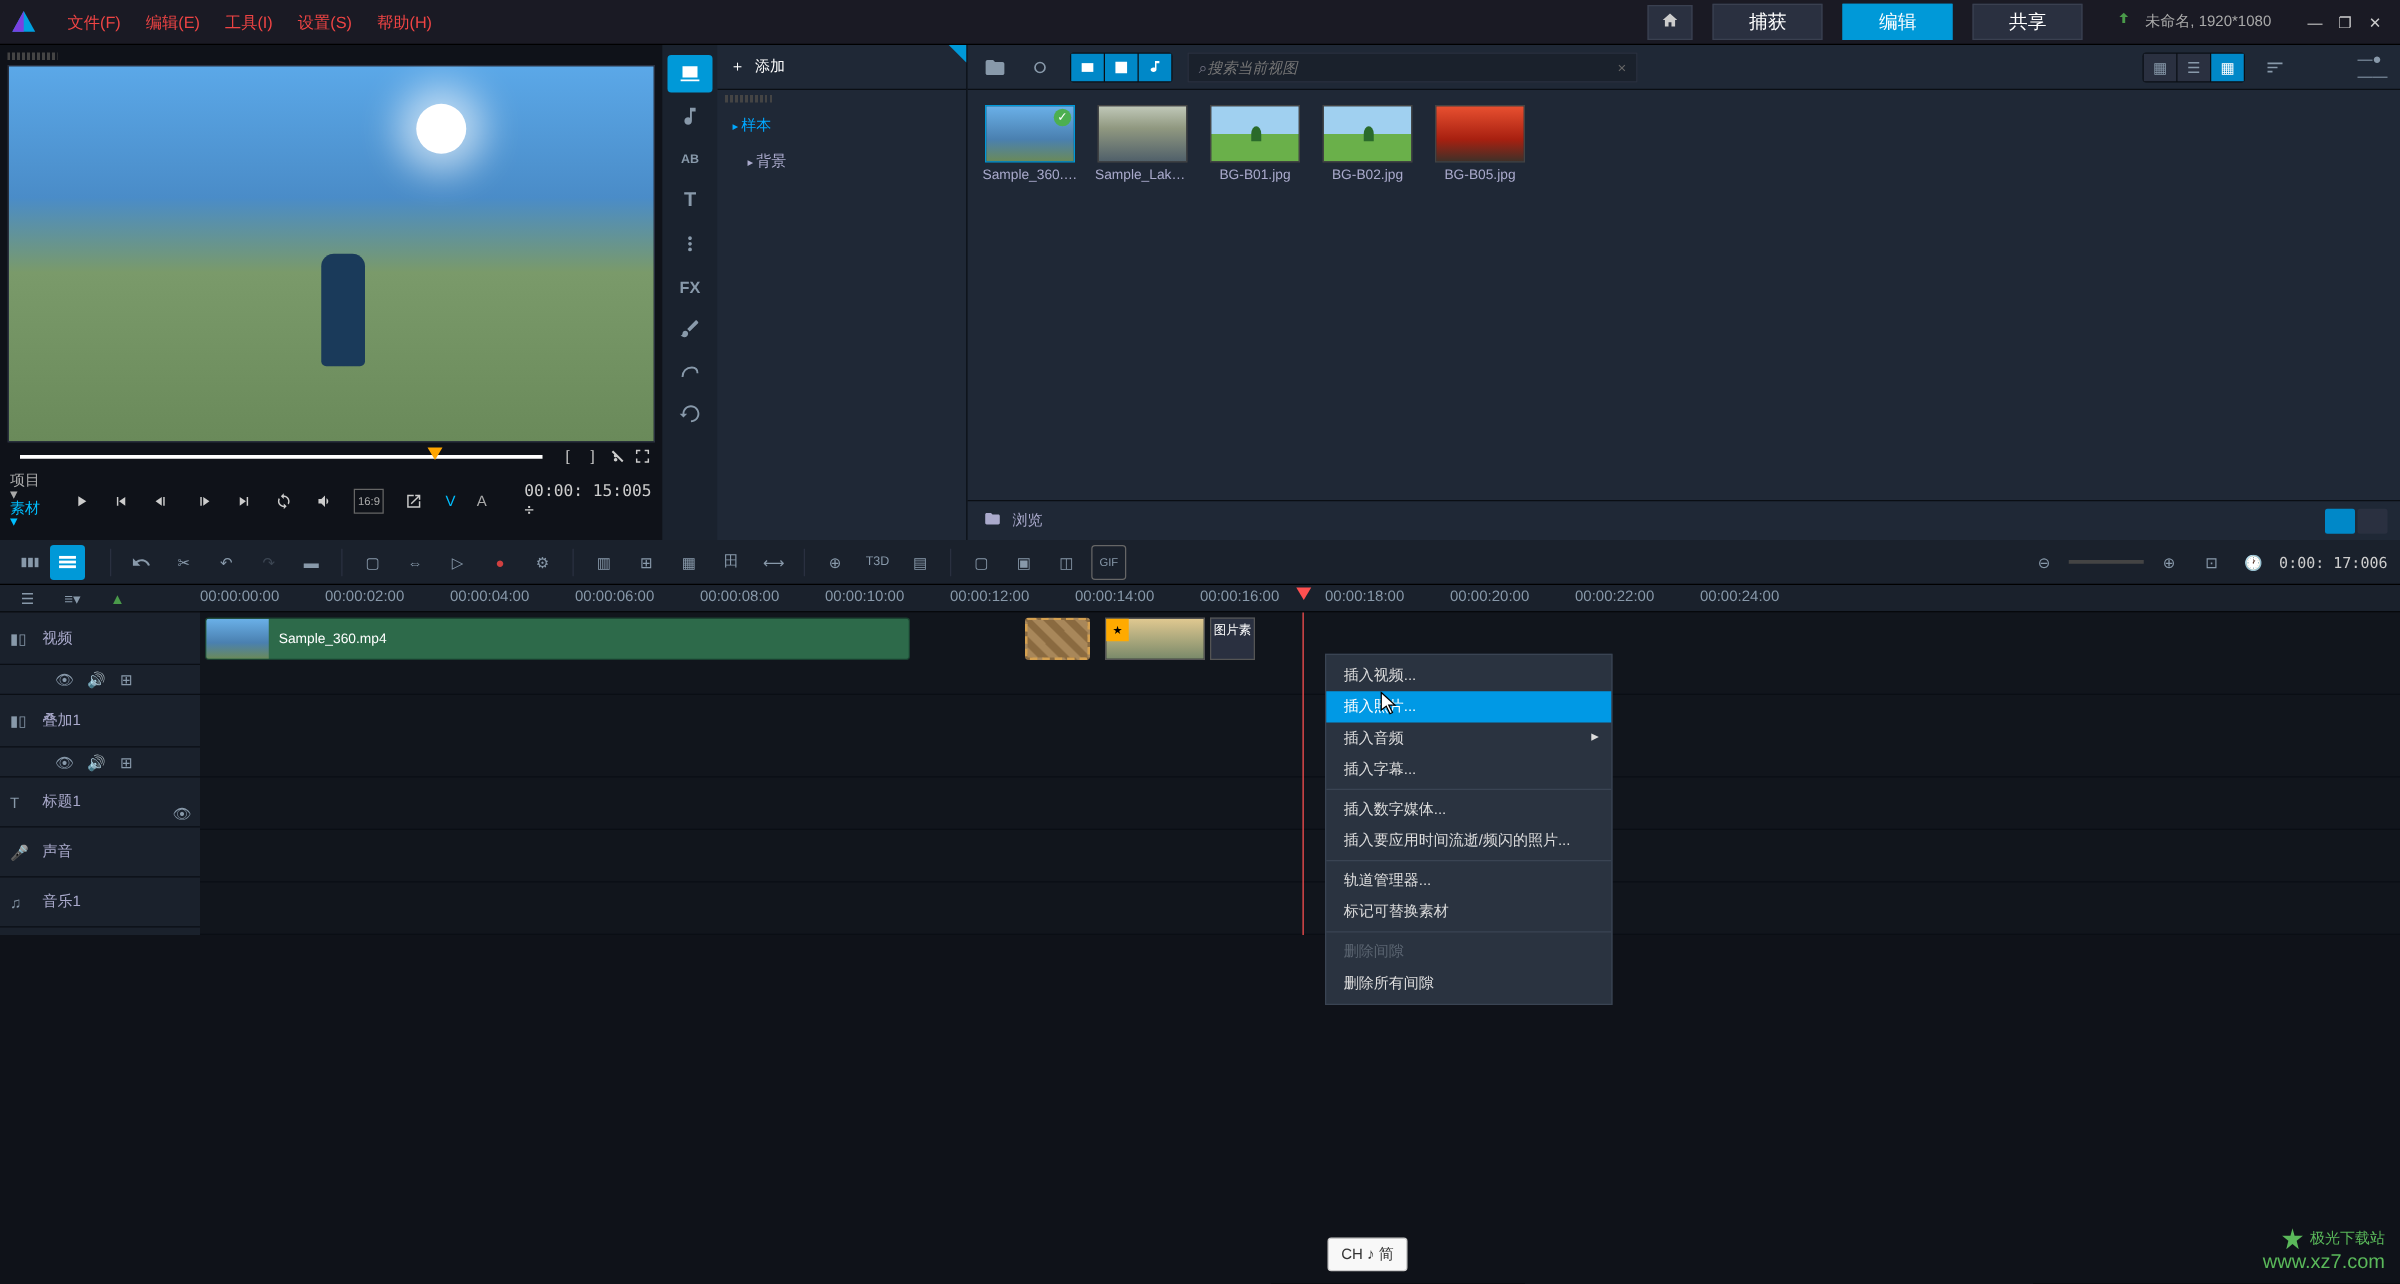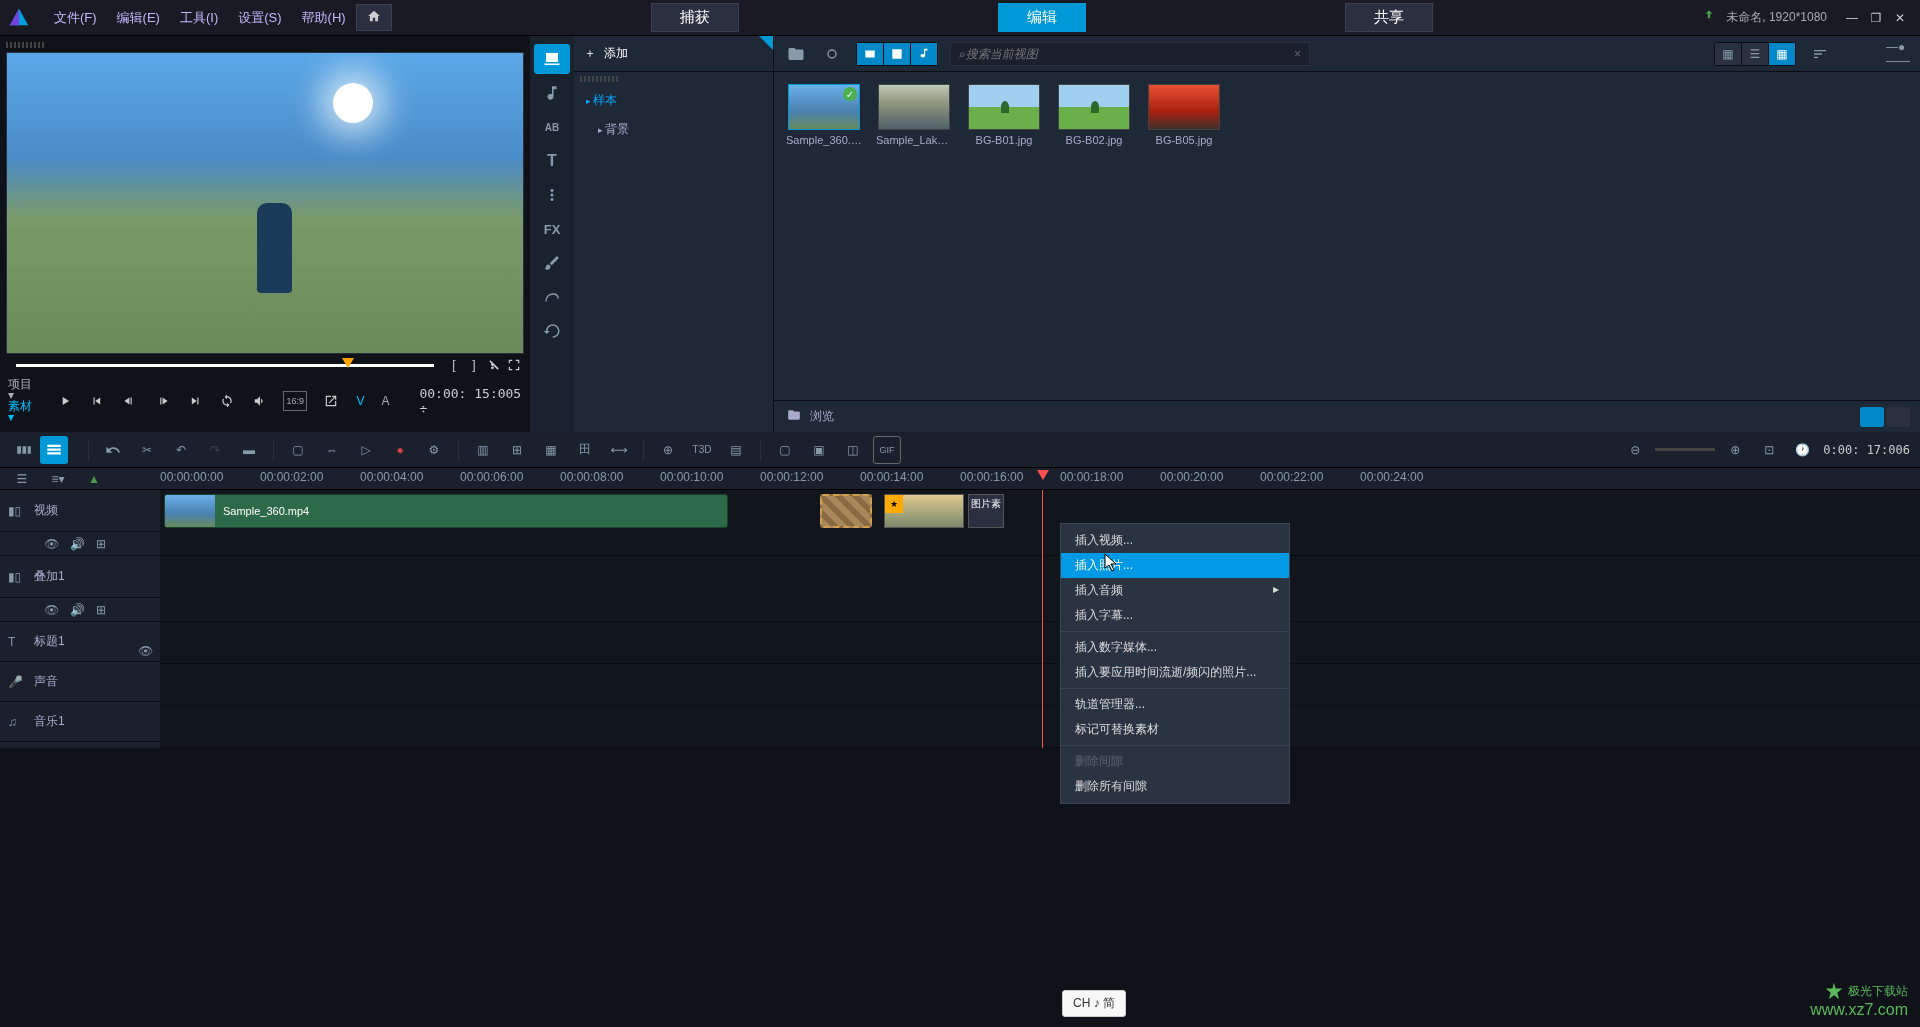--- a/index.html
+++ b/index.html
@@ -1,26 +1,26 @@
 <!DOCTYPE html>
 <html><head>
 <meta charset="utf-8">
 <style>
 * { margin: 0; padding: 0; box-sizing: border-box; font-family: "Microsoft YaHei", Arial, sans-serif; font-size: 12px; }
 body { background: #000; color: #aac; width: 1920px; height: 1027px; overflow: hidden; position: relative; }
 
 
 .titlebar { height: 36px; background: #1a1a24; display: flex; align-items: center; padding: 0 8px; border-bottom: 1px solid #000; }
 .logo { width: 22px; height: 22px; margin-right: 14px; }
-.menu-item { padding: 0 10px; color: #c4b5fd; cursor: pointer; font-size: 13px; }
-.titlebar-center { flex: 1; display: flex; justify-content: space-between; align-items: center; gap: 0; }
+.menu-item { padding: 0 10px; color: #ef4444; cursor: pointer; font-size: 13px; }
+.titlebar-center { flex: 1; display: flex; justify-content: flex-end; align-items: center; gap: 16px; }
 .titlebar-tab { padding: 4px 28px; background: #2a3040; color: #fff; cursor: pointer; font-size: 15px; border: 1px solid #3a4050; }
 .titlebar-tab.active { background: #0099d8; border-color: #0099d8; }
 .titlebar-tab.home { padding: 4px 10px; background: #2a3040; }
-.status-right { color: #aaa; font-size: 12px; margin-right: 13px; }
+.status-right { color: #aaa; font-size: 12px; margin-right: 23px; }
 .win-btn { width: 18px; height: 18px; margin: 0 3px; cursor: pointer; color: #ccc; display: inline-flex; align-items: center; justify-content: center; }
 
 
 .main { display: flex; height: 396px; }
 .preview-panel { width: 530px; background: #0f1219; padding: 6px; display: flex; flex-direction: column; }
 .drag-handle { height: 6px; background: repeating-linear-gradient(90deg, #444 0 2px, transparent 2px 4px); margin-bottom: 4px; width: 40px; }
 .preview-video { flex: 1; background: linear-gradient(180deg, #5ba8e8 0%, #4a8cc8 35%, #7a9a6a 55%, #6a8a5a 100%); position: relative; border: 1px solid #2a3040; overflow: hidden; }
 .preview-sun { position: absolute; top: 30px; right: 150px; width: 40px; height: 40px; background: #fff; border-radius: 50%; box-shadow: 0 0 30px 15px rgba(255,255,255,0.6); }
 .preview-person { position: absolute; bottom: 60px; left: 250px; width: 35px; height: 90px; background: #1a3a5a; border-radius: 10px 10px 4px 4px; }
 .preview-controls { height: 50px; display: flex; align-items: center; gap: 15px; padding: 4px 2px; }

